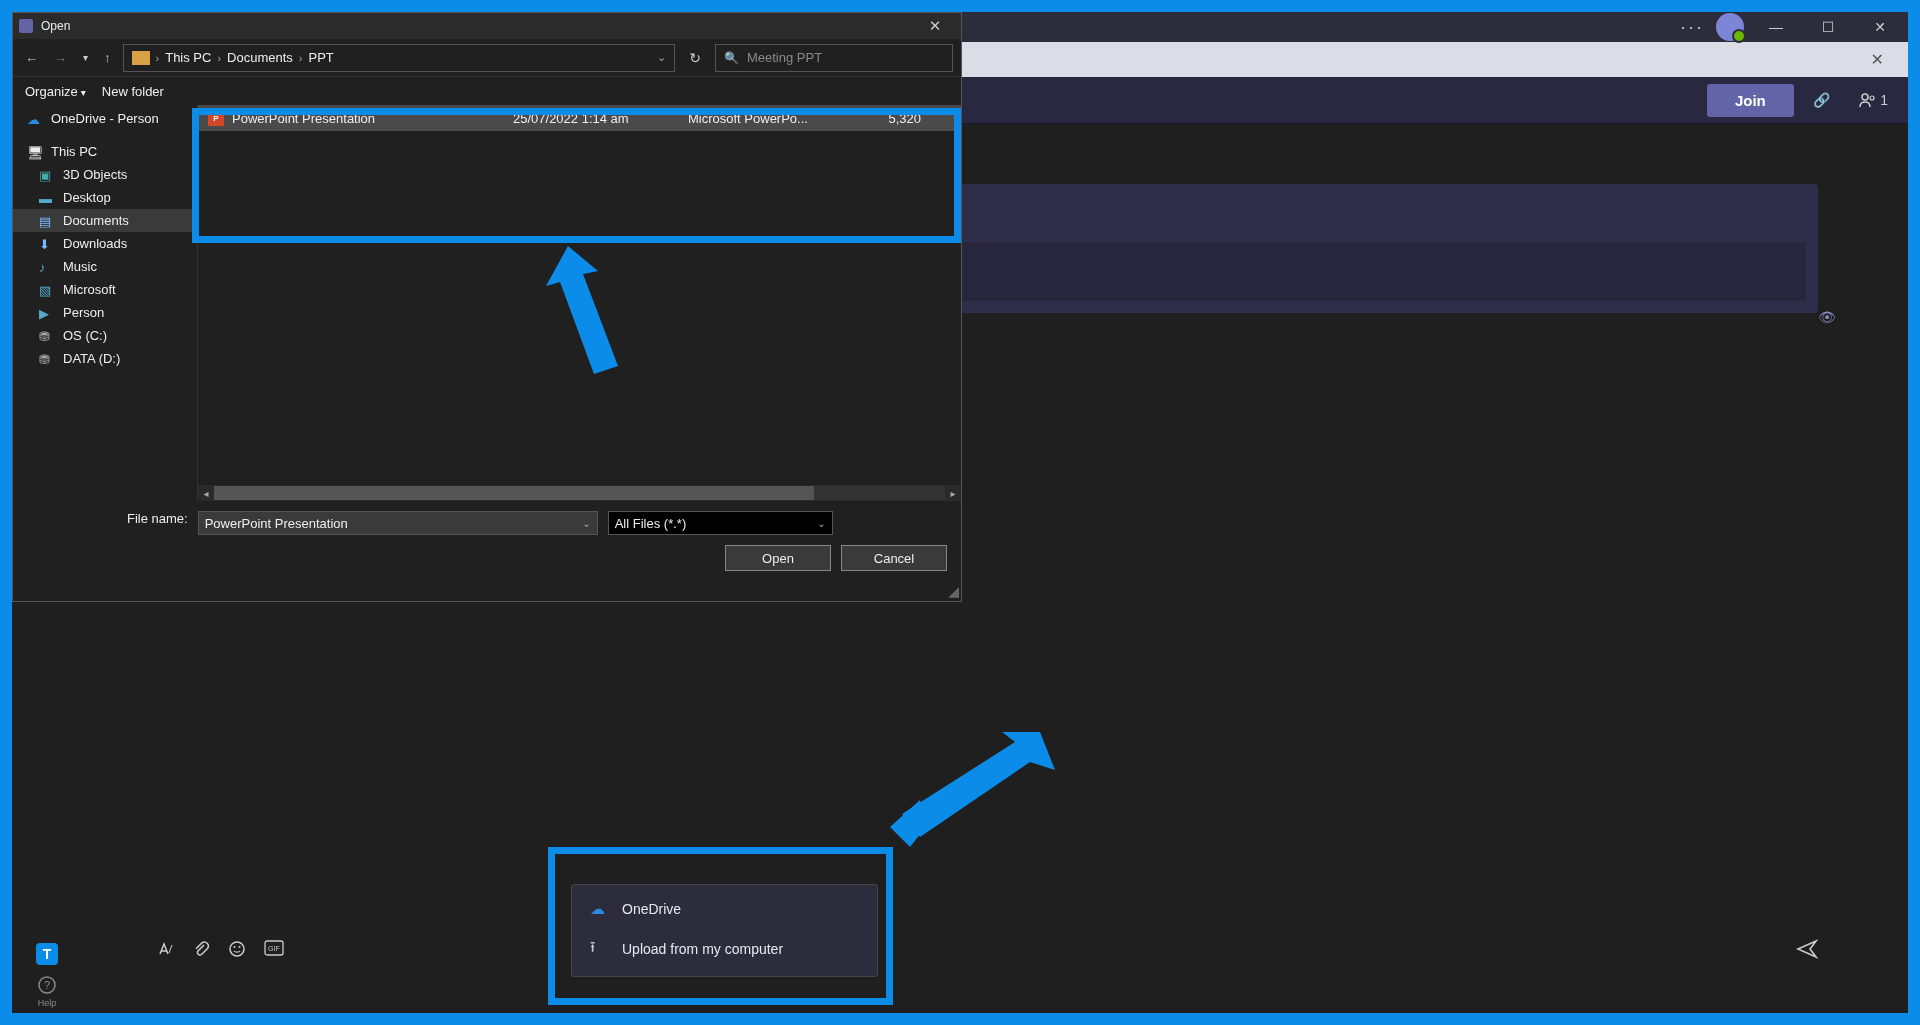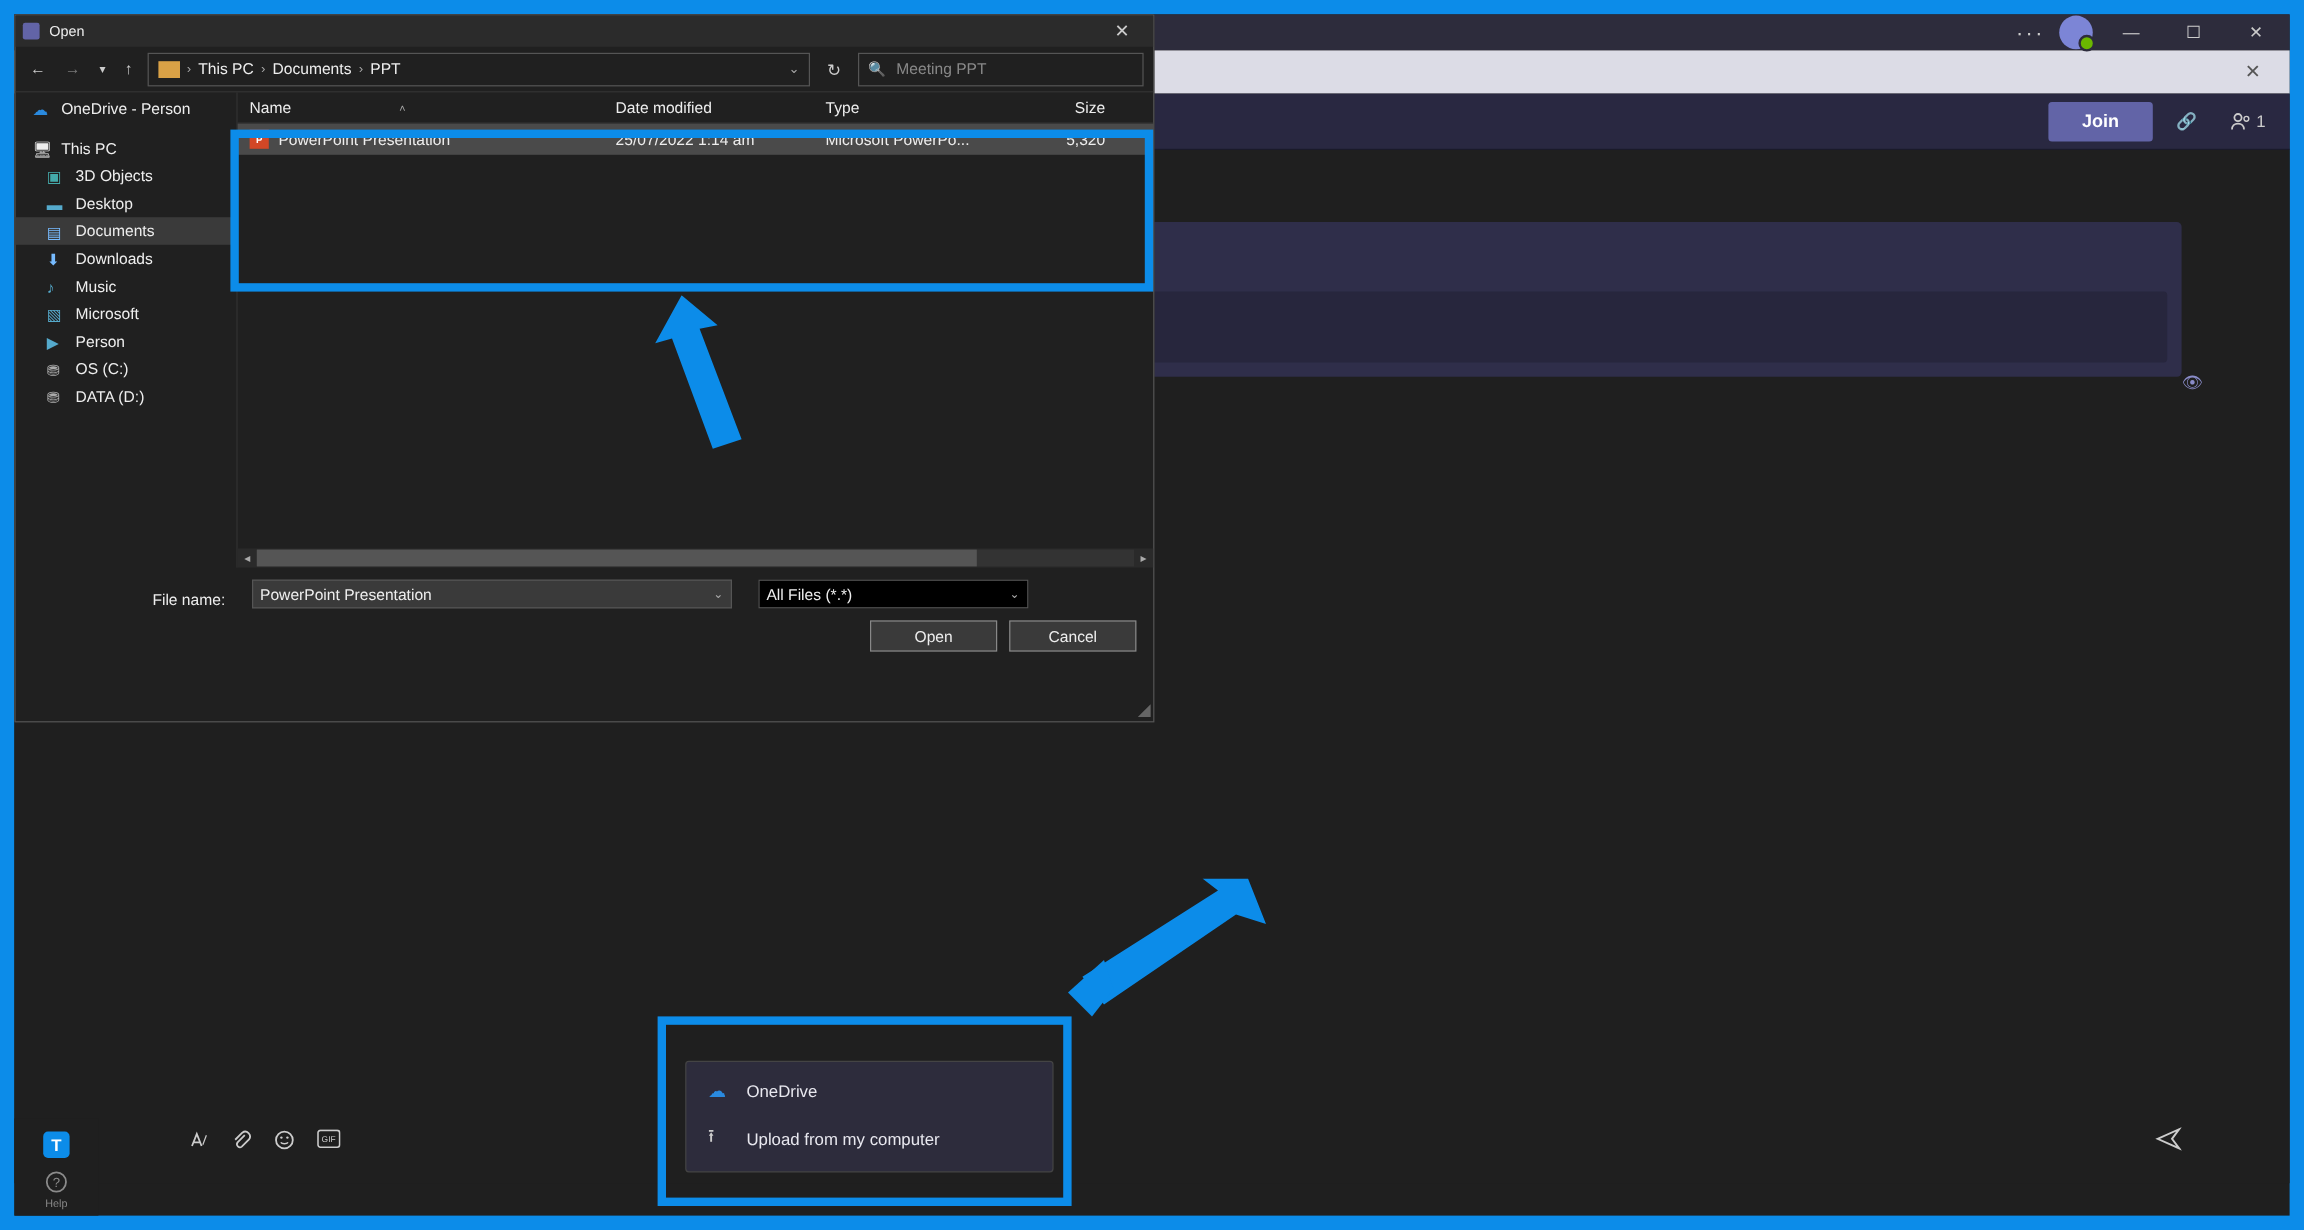--- a/index.html
+++ b/index.html
@@ -87,21 +87,21 @@
 .fd-col-date { width:175px;}
 .fd-col-type { width:145px;}
 .fd-col-size { width:88px; text-align:right;}
 .fd-row { display:flex; align-items:center; padding:5px 10px; font-size:13px; background:#4a4a4a;}
 .fd-file-icon { width:16px; height:16px; background:#d24726; margin-right:8px; display:inline-flex; align-items:center; justify-content:center; color:#fff; font-size:8px; font-weight:bold;}
 .fd-scrollbar { position:absolute; bottom:0; left:0; right:0; height:16px; background:#2a2a2a; display:flex; align-items:center;}
 .fd-sb-btn { width:16px; text-align:center; color:#aaa; font-size:10px;}
 .fd-sb-track { flex:1; height:14px; background:#333;}
 .fd-sb-thumb{ height:14px; width:600px; background:#555;}
 .fd-footer { padding:10px 14px;}
-.fd-fn-row { display:flex; align-items:flex-end; gap:22px;}
+.fd-fn-row { display:flex; align-items:flex-start; gap:10px;}
 .fd-fn-label { font-size:13px; color:#eee;}
 .fd-fn-input { flex:1; max-width:400px; border:1px solid #555; background:#3a3a3a; height:24px; padding:0 6px; font-size:13px; color:#eee; display:flex; align-items:center; justify-content:space-between;}
 .fd-filter { width:225px; border:1px solid #555; background:#000000; height:24px; padding:0 6px; font-size:13px; color:#eee; display:flex; align-items:center; justify-content:space-between;}
 .fd-fn-arrow{ font-size:10px; color:#aaa;}
 .fd-buttons { display:flex; gap:10px; justify-content:flex-end; margin-top:10px;}
 .fd-buttons button { width:106px; height:26px; background:#3a3a3a; border:1px solid #888; color:#eee; font-size:13px;}
 .fd-resize { position:absolute; right:2px; bottom:2px; color:#666; font-size:14px; }
 </style>
 </head>
 <body>
@@ -223,20 +223,24 @@
       <span class="fd-crumb-sep">›</span>
       <span class="fd-crumb">PPT</span>
       <span class="fd-dropdown-arrow">⌄</span>
     </div>
     <span class="fd-refresh">↻</span>
     <div class="fd-search">
       <span class="fd-search-icon">🔍</span>
       <span class="fd-search-text">Meeting PPT</span>
     </div>
   </div>
+  <div class="fd-toolbar">
+    <span><span>Organize</span><span class="drop">▾</span></span>
+    <span>New folder</span>
+  </div>
   <div class="fd-body">
     <div class="fd-sidebar">
       <div class="fd-side-item" style="padding-left:14px;">
         <span class="si-icon" style="color:#2a8adf">☁</span>
         <span>OneDrive - Person</span>
       </div>
       <div style="height:10px;"></div>
       <div class="fd-side-item" style="padding-left:14px;">
         <span class="si-icon">🖥</span>
         <span>This PC</span>
@@ -272,29 +276,20 @@
       <div class="fd-side-item">
         <span class="si-icon" style="color:#aaa">⛃</span>
         <span>OS (C:)</span>
       </div>
       <div class="fd-side-item">
         <span class="si-icon" style="color:#aaa">⛃</span>
         <span>DATA (D:)</span>
       </div>
     </div>
     <div class="fd-filelist">
-      <div class="fd-cols">
-        <div class="fd-col-name">
-          <span>Name</span>
-          <span class="fd-col-sort">˄</span>
-        </div>
-        <div class="fd-col-date">Date modified</div>
-        <div class="fd-col-type">Type</div>
-        <div class="fd-col-size">Size</div>
-      </div>
       <div class="fd-row">
         <div class="fd-col-name" style="display:flex;align-items:center;">
           <span class="fd-file-icon">P</span>
           <span>PowerPoint Presentation</span>
         </div>
         <div class="fd-col-date">25/07/2022 1:14 am</div>
         <div class="fd-col-type">Microsoft PowerPo...</div>
         <div class="fd-col-size">5,320</div>
       </div>
       <div class="fd-scrollbar">

